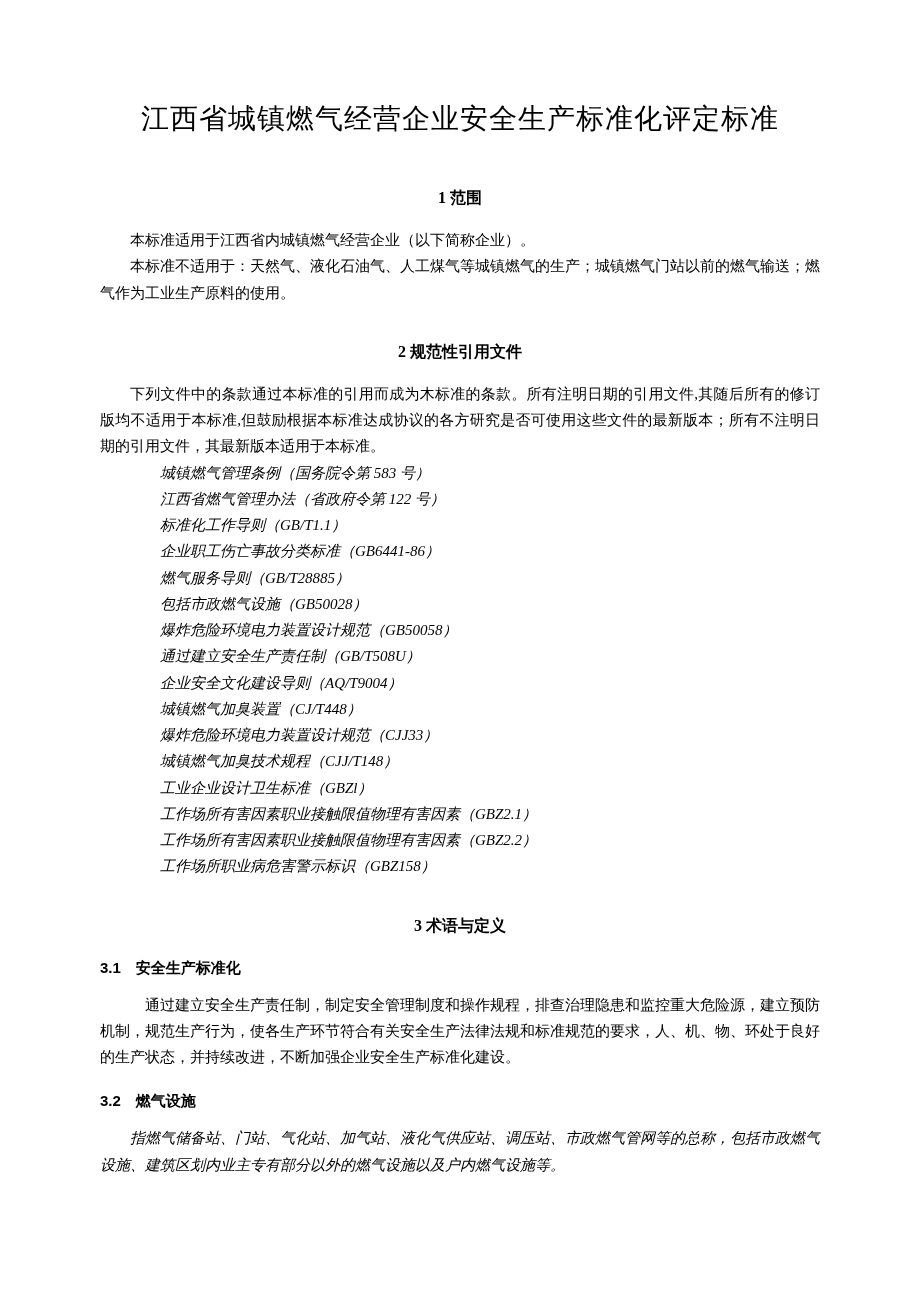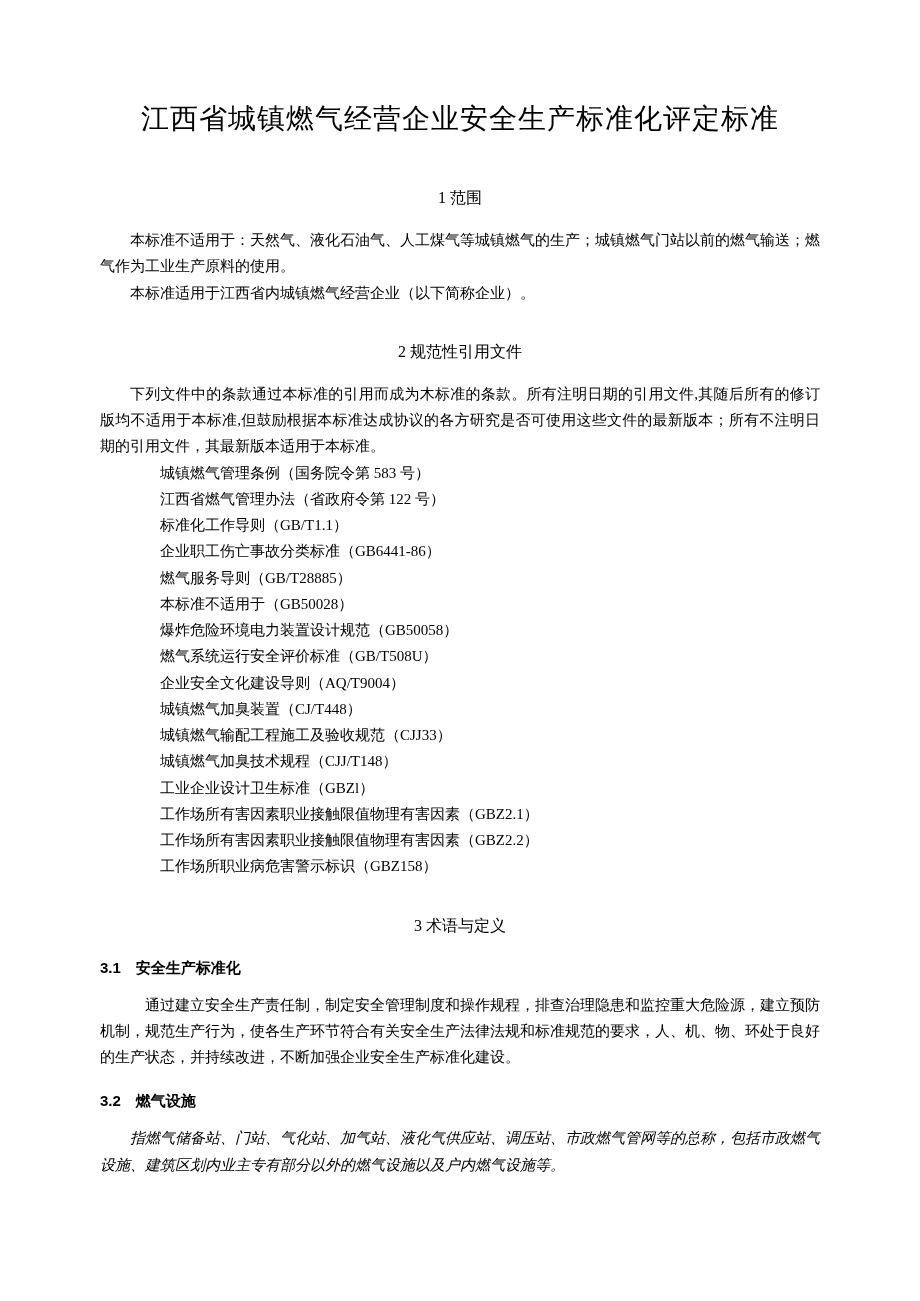--- a/index.html
+++ b/index.html
@@ -14,38 +14,39 @@
     .title {
       font-size: 28px;
       text-align: center;
       font-weight: normal;
       margin-bottom: 50px;
       letter-spacing: 1px;
     }
     .section-heading {
       font-size: 16px;
       text-align: center;
-      font-weight: normal;
+      font-weight: bold;
       margin-bottom: 18px;
       margin-top: 36px;
     }
     .body-text {
       font-size: 15px;
       line-height: 1.75;
       text-align: justify;
     }
     .body-text p {
       text-indent: 2em;
     }
     .ref-list {
       font-size: 15px;
       line-height: 1.75;
     }
     .ref-list div {
       padding-left: 4em;
+      font-style: italic;
     }
     .subsection-heading {
       font-size: 15px;
       font-weight: bold;
       font-family: "SimHei", "黑体", sans-serif;
       margin-top: 22px;
       margin-bottom: 14px;
     }
     .subsection-body {
       font-size: 15px;
@@ -60,40 +61,40 @@
       font-style: italic;
     }
   </style>
 </head>
 <body>
 
 <h1 class="title">江西省城镇燃气经营企业安全生产标准化评定标准</h1>
 
 <h2 class="section-heading">1 范围</h2>
 <div class="body-text">
+  <p>本标准适用于江西省内城镇燃气经营企业（以下简称企业）。</p>
   <p>本标准不适用于：天然气、液化石油气、人工煤气等城镇燃气的生产；城镇燃气门站以前的燃气输送；燃气作为工业生产原料的使用。</p>
-  <p>本标准适用于江西省内城镇燃气经营企业（以下简称企业）。</p>
 </div>
 
 <h2 class="section-heading">2 规范性引用文件</h2>
 <div class="body-text">
   <p>下列文件中的条款通过本标准的引用而成为木标准的条款。所有注明日期的引用文件,其随后所有的修订版均不适用于本标准,但鼓励根据本标准达成协议的各方研究是否可使用这些文件的最新版本；所有不注明日期的引用文件，其最新版本适用于本标准。</p>
 </div>
 <div class="ref-list">
   <div>城镇燃气管理条例（国务院令第 583 号）</div>
   <div>江西省燃气管理办法（省政府令第 122 号）</div>
   <div>标准化工作导则（GB/T1.1）</div>
   <div>企业职工伤亡事故分类标准（GB6441-86）</div>
   <div>燃气服务导则（GB/T28885）</div>
-  <div>本标准不适用于（GB50028）</div>
+  <div>包括市政燃气设施（GB50028）</div>
   <div>爆炸危险环境电力装置设计规范（GB50058）</div>
-  <div>燃气系统运行安全评价标准（GB/T508U）</div>
+  <div>通过建立安全生产责任制（GB/T508U）</div>
   <div>企业安全文化建设导则（AQ/T9004）</div>
   <div>城镇燃气加臭装置（CJ/T448）</div>
-  <div>城镇燃气输配工程施工及验收规范（CJJ33）</div>
+  <div>爆炸危险环境电力装置设计规范（CJJ33）</div>
   <div>城镇燃气加臭技术规程（CJJ/T148）</div>
   <div>工业企业设计卫生标准（GBZl）</div>
   <div>工作场所有害因素职业接触限值物理有害因素（GBZ2.1）</div>
   <div>工作场所有害因素职业接触限值物理有害因素（GBZ2.2）</div>
   <div>工作场所职业病危害警示标识（GBZ158）</div>
 </div>
 
 <h2 class="section-heading">3 术语与定义</h2>
 
 <h3 class="subsection-heading">3.1　安全生产标准化</h3>

